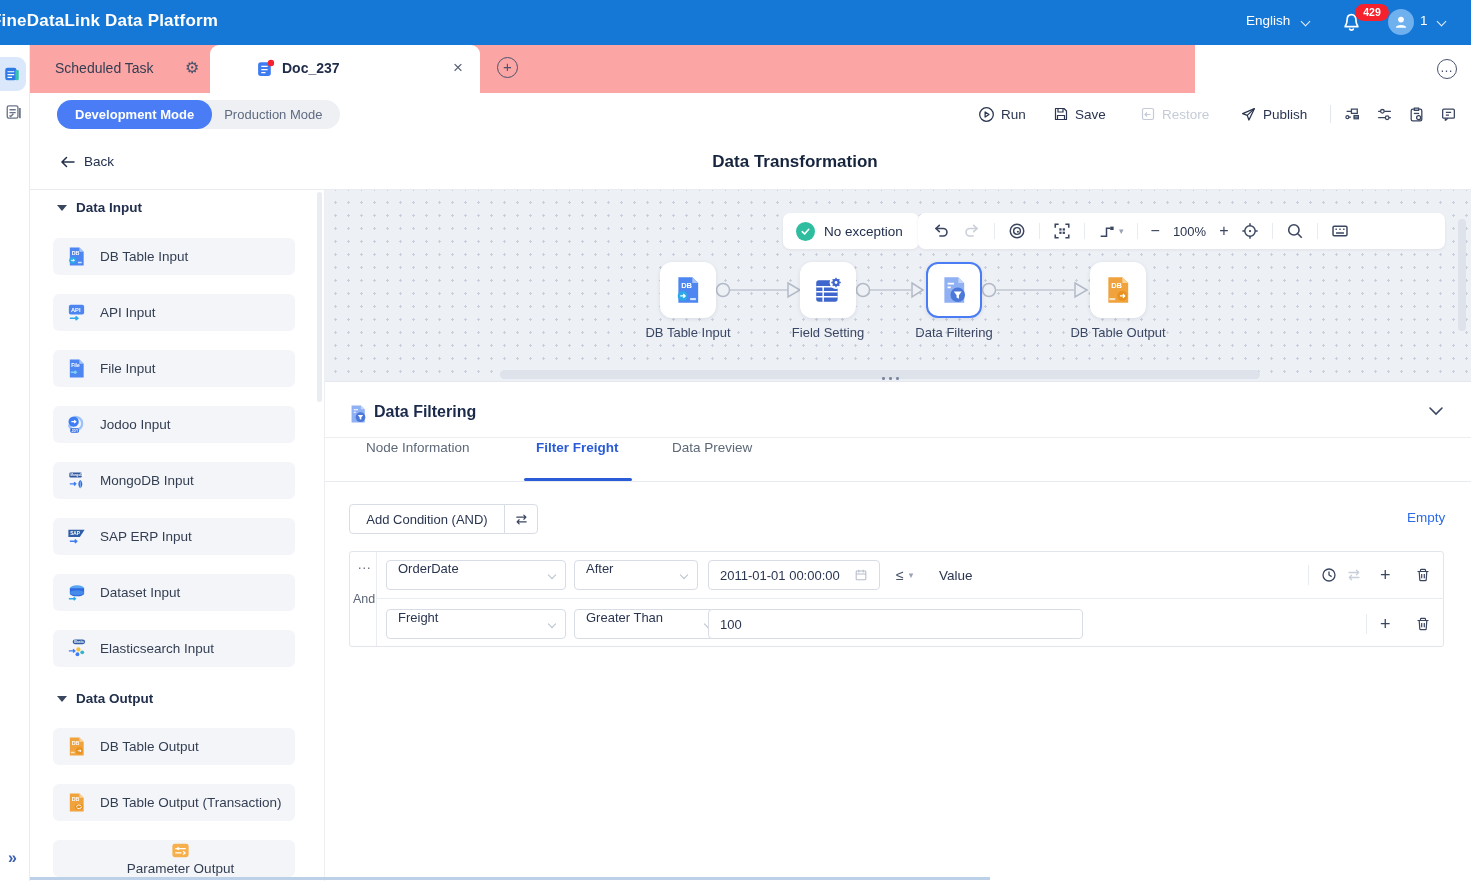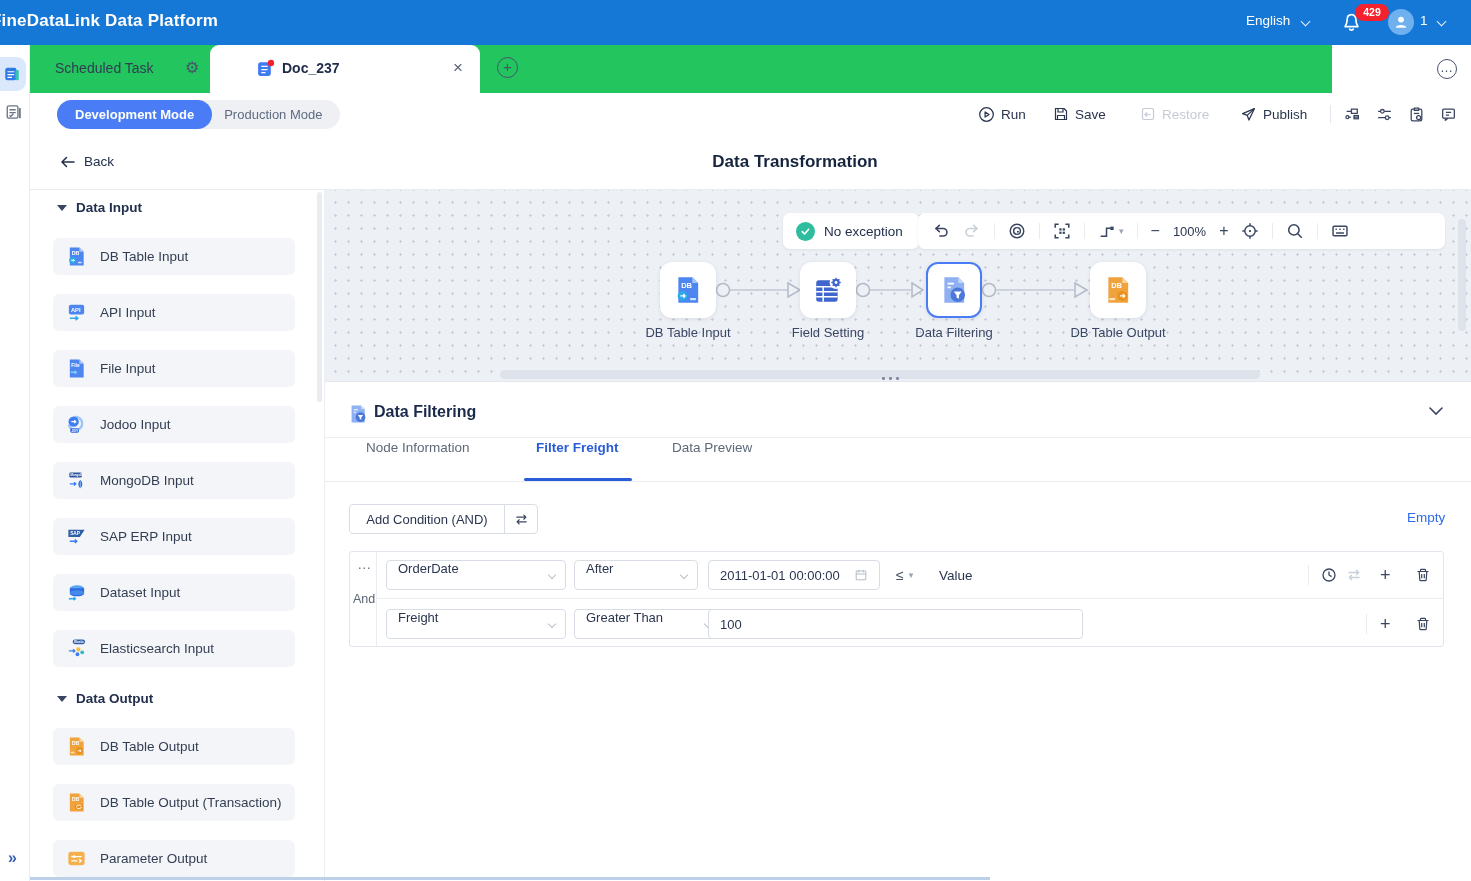--- a/index.html
+++ b/index.html
@@ -17,21 +17,21 @@
   .badge { position:absolute; left:1355px; top:4px; min-width:34px; height:17px; background:#f5222d; border-radius:9px; color:#fff; font-size:10.5px; font-weight:bold; text-align:center; line-height:17px; padding:0 5px; }
   .avatar { position:absolute; left:1388px; top:9px; width:26px; height:26px; border-radius:50%; background:#6fb0ef; display:flex; align-items:center; justify-content:center; }
   .top-user { position:absolute; left:1420px; top:13px; color:#fff; font-size:13.5px; }
 
   
   .leftrail { position:absolute; left:0; top:45px; width:30px; height:836px; background:#fff; border-right:1px solid #e9ebf0; z-index:5; }
   .rail-active { position:absolute; left:-8px; top:12px; width:34px; height:34px; background:#dbe8fb; border-radius:9px; }
   .rail-expand { position:absolute; left:8px; bottom:14px; font-size:16px; font-weight:bold; color:#3b5fb0; cursor:pointer; }
 
   
-  .tabbar { position:absolute; left:30px; top:45px; width:1302px; height:48px; background:#22c55e; }
+  .tabbar { position:absolute; left:30px; top:45px; width:1165px; height:48px; background:#fca5a5; }
   .tab-sched { position:absolute; left:25px; top:15px; font-size:14px; color:#333d52; }
   .tab-gear { position:absolute; left:155px; top:13px; font-size:16px; color:#49536b; }
   .tab-active { position:absolute; left:180px; top:0; width:270px; height:48px; background:#fff; border-radius:9px 9px 0 0; }
   .tab-doc-label { position:absolute; left:72px; top:15px; font-size:14px; font-weight:bold; color:#1f2b48; }
   .tab-close { position:absolute; left:243px; top:13px; font-size:17px; color:#5a6475; line-height:20px; }
   .tab-add { position:absolute; left:467px; top:12px; width:21px; height:21px; border:1.4px solid #49536b; border-radius:50%; color:#49536b; font-size:15px; line-height:18px; text-align:center; }
   .tab-more { position:absolute; left:1407px; top:14px; width:20px; height:20px; border:1.4px solid #49536b; border-radius:50%; color:#49536b; font-size:13px; line-height:15px; text-align:center; letter-spacing:1px; }
 
   
   .actionbar { position:absolute; left:30px; top:93px; width:1441px; height:42px; background:#fff; }
@@ -341,21 +341,21 @@
   <div class="pal-item" style="top:594px;">
     <svg class="pic" viewBox="0 0 22 22">
       <path d="M4 1.5 h10 l4.5 4.5 v14.5 h-14.5 z" fill="#f0a23c"></path>
         <path d="M14 1.5 l4.5 4.5 h-4.5 z" fill="#f8d49a"></path>
       <text x="6" y="9.5" fill="#fff" font-size="5.6" font-weight="bold">DB</text>
       <ellipse cx="13.5" cy="15.5" rx="4.4" ry="3.2" fill="#e8911f"></ellipse>
       <path d="M11 15.5 a2.6 2 0 0 1 5 -.7 M16.2 15.5 a2.6 2 0 0 1 -5 .7" stroke="#fff" stroke-width="1" fill="none"></path>
     </svg>
     <span class="plabel">DB Table Output (Transaction)</span>
   </div>
-  <div class="pal-item" style="top:650px;">
+  <div class="pal-item" style="top:650px;flex-direction:column;">
     <svg class="pic" viewBox="0 0 22 22">
       <rect x="2.5" y="4" width="17" height="14" rx="2.5" fill="#f5b04d"></rect>
       <path d="M5.5 9 H16.5 M5.5 13.5 H12 M13.8 11.8 L15.8 13.5 L13.8 15.2" stroke="#fff" stroke-width="1.4" fill="none"></path>
       <circle cx="8.5" cy="9" r="1.5" fill="#fff"></circle>
     </svg>
     <span class="plabel">Parameter Output</span>
   </div>
 
   <div class="side-scroll"></div>
 </div>

